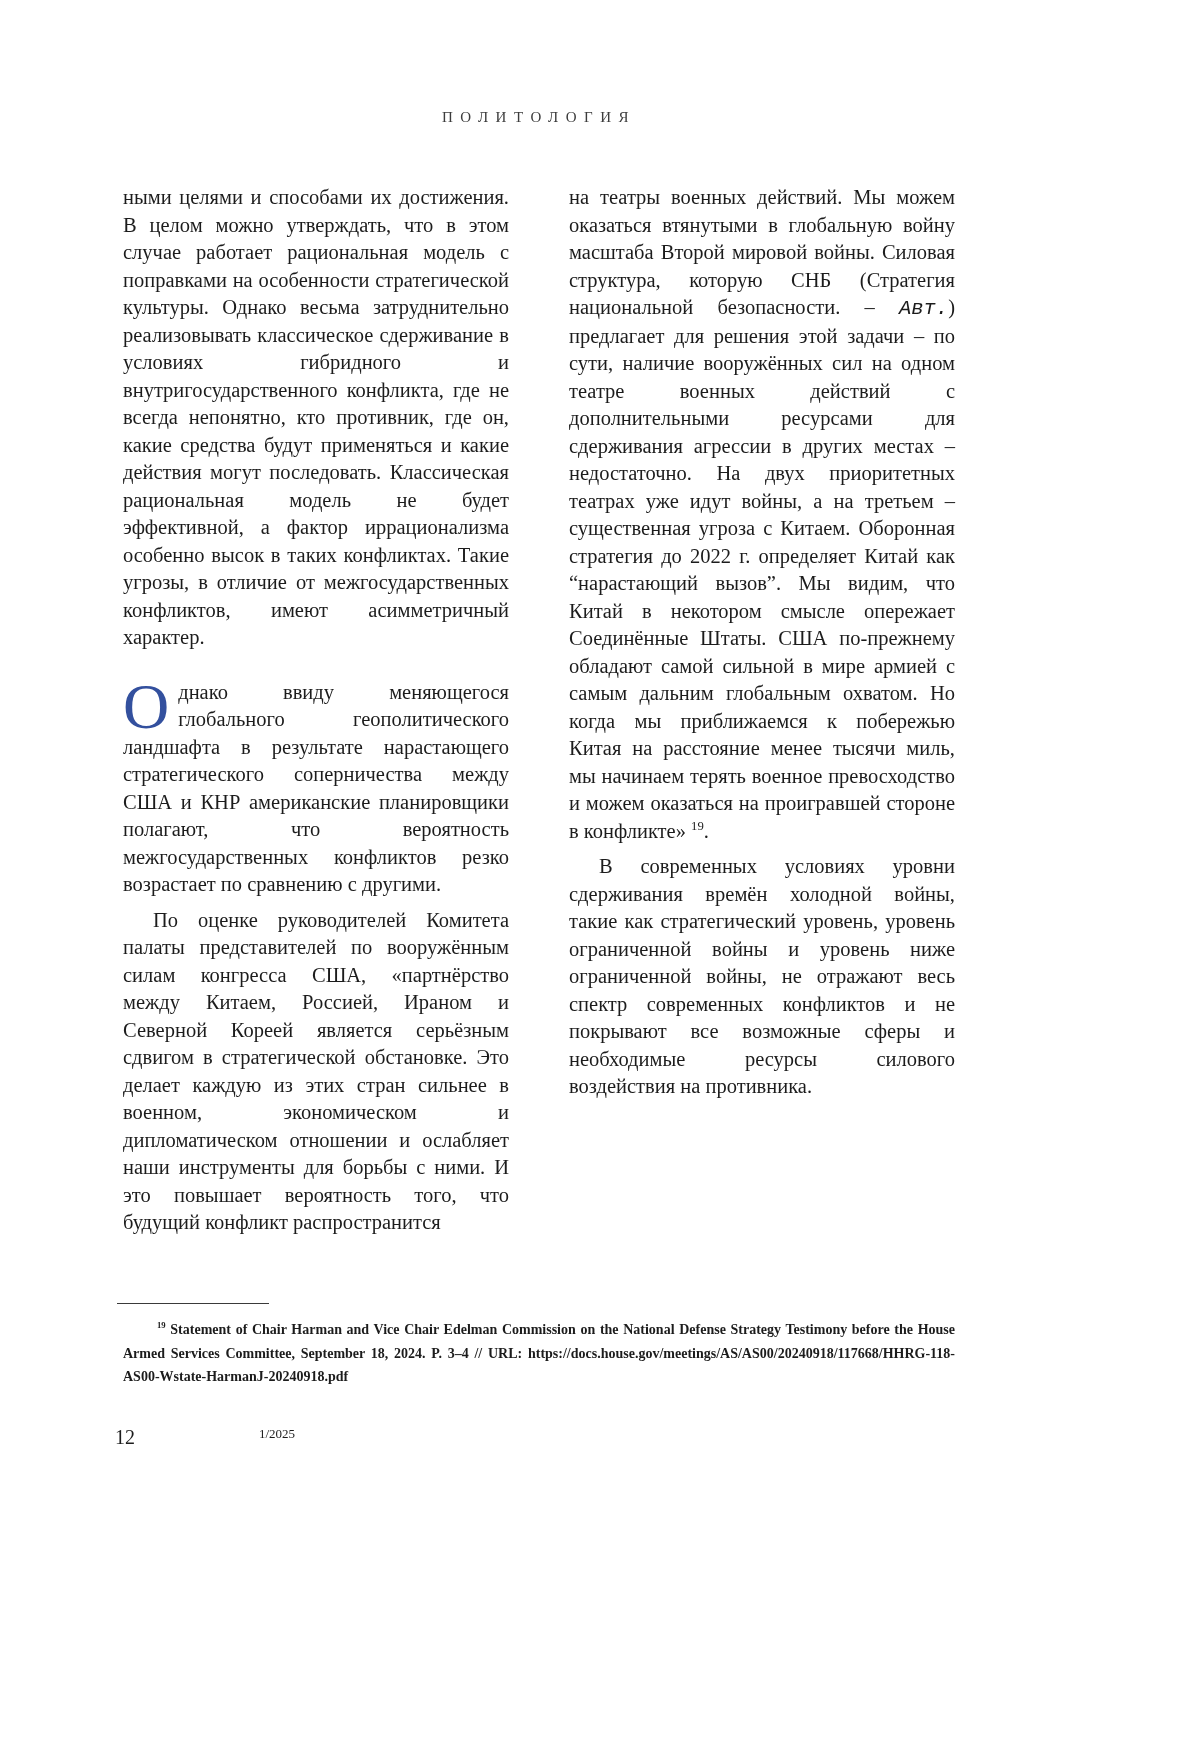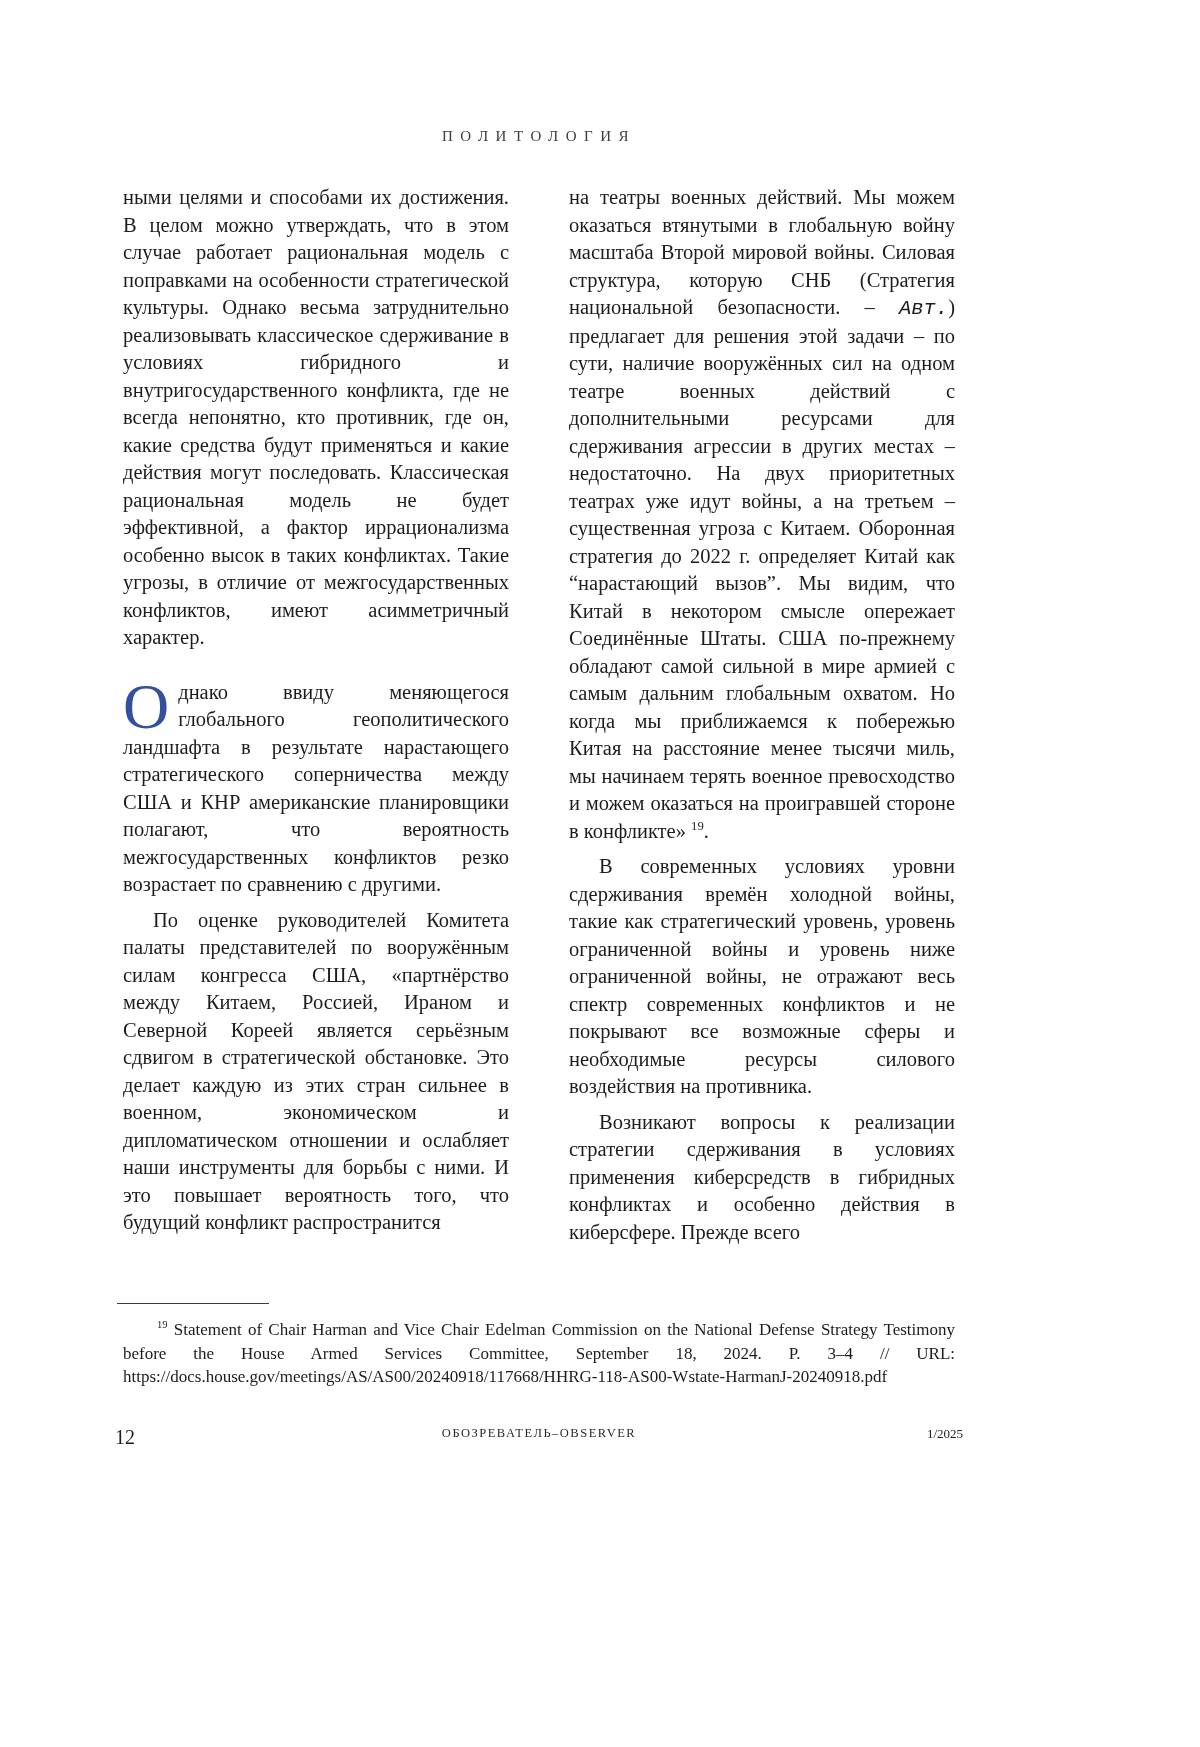--- a/index.html
+++ b/index.html
@@ -11,21 +11,21 @@
     height: 1747px;
     background: #ffffff;
     position: relative;
     overflow: hidden;
     font-family: "Liberation Serif", "DejaVu Serif", serif;
     color: #1c1c1c;
   }
   .section-title {
     position: absolute;
     left: 115px;
-    top: 128px;
+    top: 109px;
     width: 848px;
     text-align: center;
     font-size: 15px;
     letter-spacing: 0.5em;
     color: #3c3c3c;
   }
   .columns {
     position: absolute;
     left: 115px;
     top: 176px;
@@ -55,24 +55,25 @@
   sup.fn-ref {
     font-size: 0.62em;
     line-height: 0;
     vertical-align: super;
   }
   .footnote-block {
     position: absolute;
     left: 115px;
     top: 1303px;
     width: 848px;
-    font-size: 17px;
+    font-size: 14px;
     line-height: 23.5px;
     text-align: justify;
     overflow-wrap: break-word;
+    font-weight: bold;
   }
   .footnote-rule {
     width: 152px;
     height: 0;
     border-top: 1.5px solid #3a3a3a;
     margin: 0 0 14px 2px;
   }
   .footnote-para { text-indent: 34px; }
   .page-footer {
     position: absolute;
@@ -99,26 +100,24 @@
 
 <div class="columns">
   <div class="col">
     <p class="para"><span>ными целями и способами их достижения. В целом можно утверждать, что в этом случае работает рациональная модель с поправками на особенности стратегической культуры. Однако весьма затруднительно реализовывать классическое сдерживание в условиях гибридного и внутригосударственного конфликта, где не всегда непонятно, кто противник, где он, какие средства будут применяться и какие действия могут последовать. Классическая рациональная модель не будет эффективной, а фактор иррационализма особенно высок в таких конфликтах. Такие угрозы, в отличие от межгосударственных конфликтов, имеют асимметричный характер.</span></p>
     <p class="para dropcap-para"><span class="dropcap">О</span><span>днако ввиду меняющегося глобального геополитического ландшафта в результате нарастающего стратегического соперничества между США и КНР американские планировщики полагают, что вероятность межгосударственных конфликтов резко возрастает по сравнению с другими.</span></p>
     <p class="para indent"><span>По оценке руководителей Комитета палаты представителей по вооружённым силам конгресса США, «партнёрство между Китаем, Россией, Ираном и Северной Кореей является серьёзным сдвигом в стратегической обстановке. Это делает каждую из этих стран сильнее в военном, экономическом и дипломатическом отношении и ослабляет наши инструменты для борьбы с ними. И это повышает вероятность того, что будущий конфликт распространится</span></p>
   </div>
   <div class="col">
     <p class="para"><span>на театры военных действий. Мы можем оказаться втянутыми в глобальную войну масштаба Второй мировой войны. Силовая структура, которую СНБ (Стратегия национальной безопасности. – </span><span class="ital">Авт.</span><span>) предлагает для решения этой задачи – по сути, наличие вооружённых сил на одном театре военных действий с дополнительными ресурсами для сдерживания агрессии в других местах – недостаточно. На двух приоритетных театрах уже идут войны, а на третьем – существенная угроза с Китаем. Оборонная стратегия до 2022 г. определяет Китай как “нарастающий вызов”. Мы видим, что Китай в некотором смысле опережает Соединённые Штаты. США по-прежнему обладают самой сильной в мире армией с самым дальним глобальным охватом. Но когда мы приближаемся к побережью Китая на расстояние менее тысячи миль, мы начинаем терять военное превосходство и можем оказаться на проигравшей стороне в конфликте» </span><sup class="fn-ref">19</sup><span>.</span></p>
     <p class="para indent"><span>В современных условиях уровни сдерживания времён холодной войны, такие как стратегический уровень, уровень ограниченной войны и уровень ниже ограниченной войны, не отражают весь спектр современных конфликтов и не покрывают все возможные сферы и необходимые ресурсы силового воздействия на противника.</span></p>
-    <p class="para indent"><span>Возникают вопросы к реализации стратегии сдерживания в условиях применения киберсредств в гибридных конфликтах и особенно действия в киберсфере. Прежде всего</span></p>
   </div>
 </div>
 
 <div class="footnote-block" lang="en">
   <div class="footnote-rule"></div>
   <p class="footnote-para"><sup class="fn-ref">19</sup><span> Statement of Chair Harman and Vice Chair Edelman Commission on the National Defense Strategy Testimony before the House Armed Services Committee, September 18, 2024. P. 3–4 // URL: https://docs.house.gov/meetings/AS/AS00/20240918/117668/HHRG-118-AS00-Wstate-HarmanJ-20240918.pdf</span></p>
 </div>
 
 <div class="page-footer">
   <span class="page-num">12</span>
-  <span class="journal">ОБОЗРЕВАТЕЛЬ–OBSERVER</span>
   <span class="issue">1/2025</span>
 </div>
 
 </body></html>

